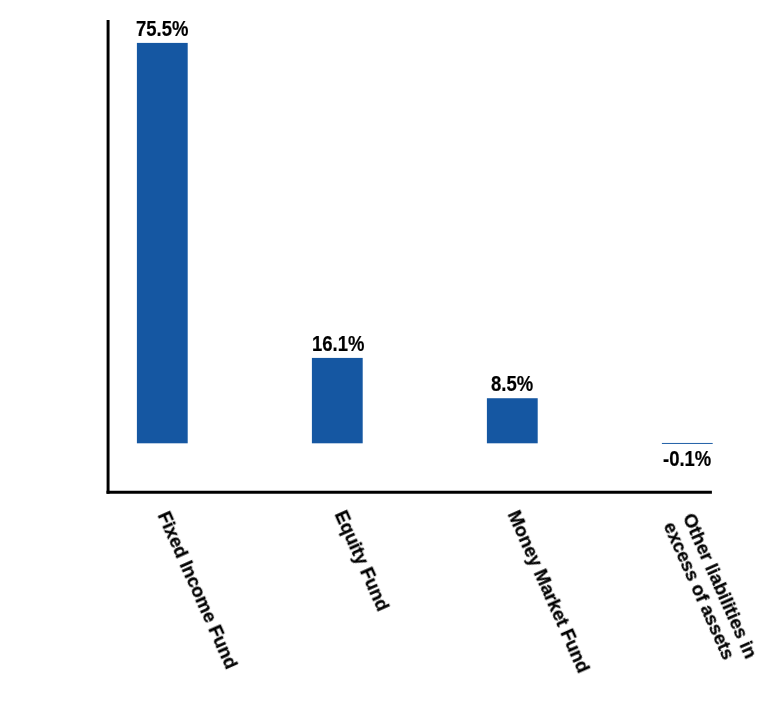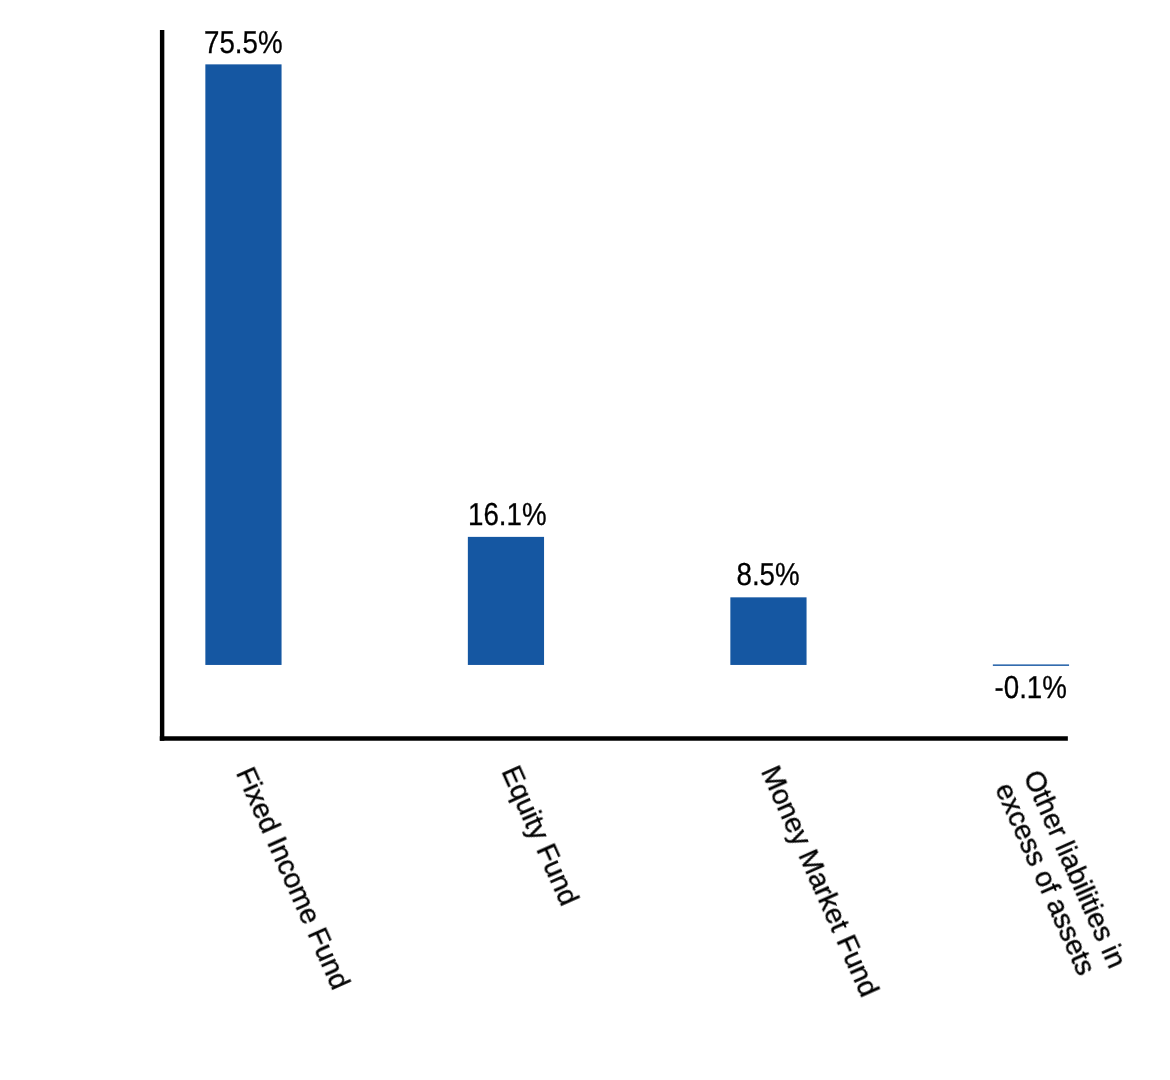--- a/index.html
+++ b/index.html
@@ -1,20 +1,20 @@
 <!DOCTYPE html>
 <html><head>
 <meta charset="utf-8">
 <title>Fund allocation bar chart</title>
 <style>
   html,body{margin:0;padding:0;background:#ffffff;}
   body{width:780px;height:720px;overflow:hidden;
        font-family:"Liberation Sans",sans-serif;
        -webkit-font-smoothing:antialiased;}
-  #chart{position:relative;width:620px;height:720px;background:#ffffff;}
+  #chart{position:relative;width:620px;height:720px;background:#ffffff;font-weight:bold;}
   .axis-svg{position:absolute;left:0;top:0;}
 
   .dlabel{position:absolute;font-size:21.2px;line-height:21.2px;
           color:#000000;white-space:nowrap;-webkit-text-stroke:0.2px #000000;
           transform-origin:0 0;transform:scaleX(0.872) translateZ(0);}
   .tickwrap{position:absolute;transform-origin:0 0;
             transform:rotate(66deg) translateZ(0);}
   .tick{font-size:18.8px;line-height:21.3px;letter-spacing:-0.06px;
          color:#000000;white-space:nowrap;-webkit-text-stroke:0.26px #000000;}
 </style>

